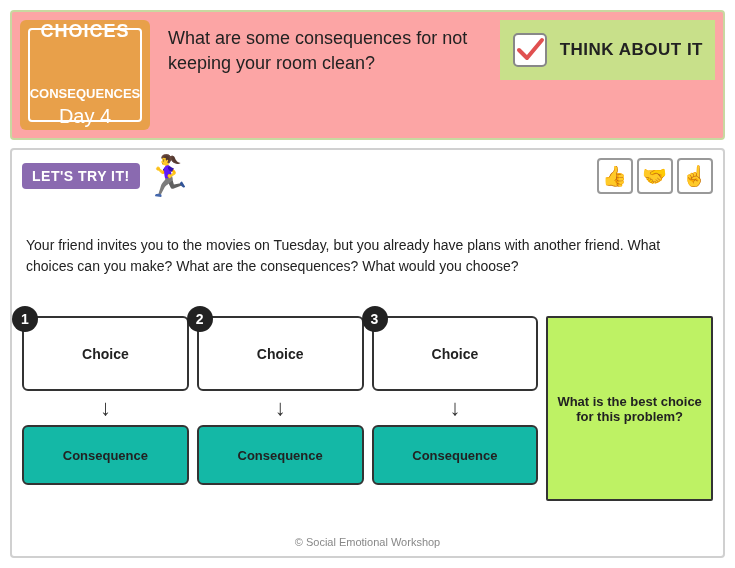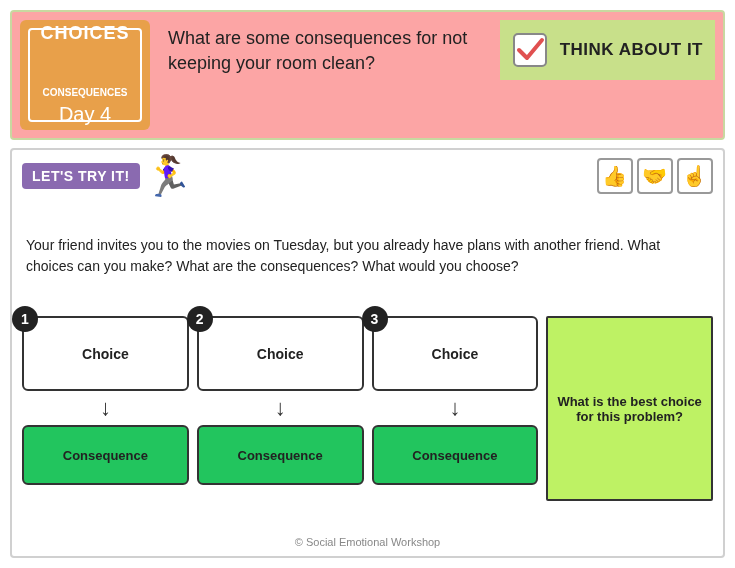--- a/index.html
+++ b/index.html
@@ -63,21 +63,21 @@
     .logo-choices {
       font-size: 18px;
       font-weight: 900;
       color: #fff;
       letter-spacing: 1px;
       text-align: center;
       line-height: 1.1;
     }
 
     .logo-consequences {
-      font-size: 10px;
+      font-size: 13px;
       font-weight: 900;
       color: #fff;
       text-align: right;
       line-height: 1.2;
       margin-top: 44px;
     }
 
     .logo-day {
       font-size: 20px;
       font-weight: 400;
@@ -220,21 +220,21 @@
       font-weight: 600;
       color: #222;
       height: 75px;
       position: relative;
     }
 
     .consequence-box {
       width: 100%;
       border: 2px solid #333;
       border-radius: 6px;
-      background: #22c55e;
+      background: #14b8a6;
       display: flex;
       align-items: center;
       justify-content: center;
       font-size: 13px;
       font-weight: 600;
       color: #222;
       height: 60px;
     }
 
     .number-badge {

